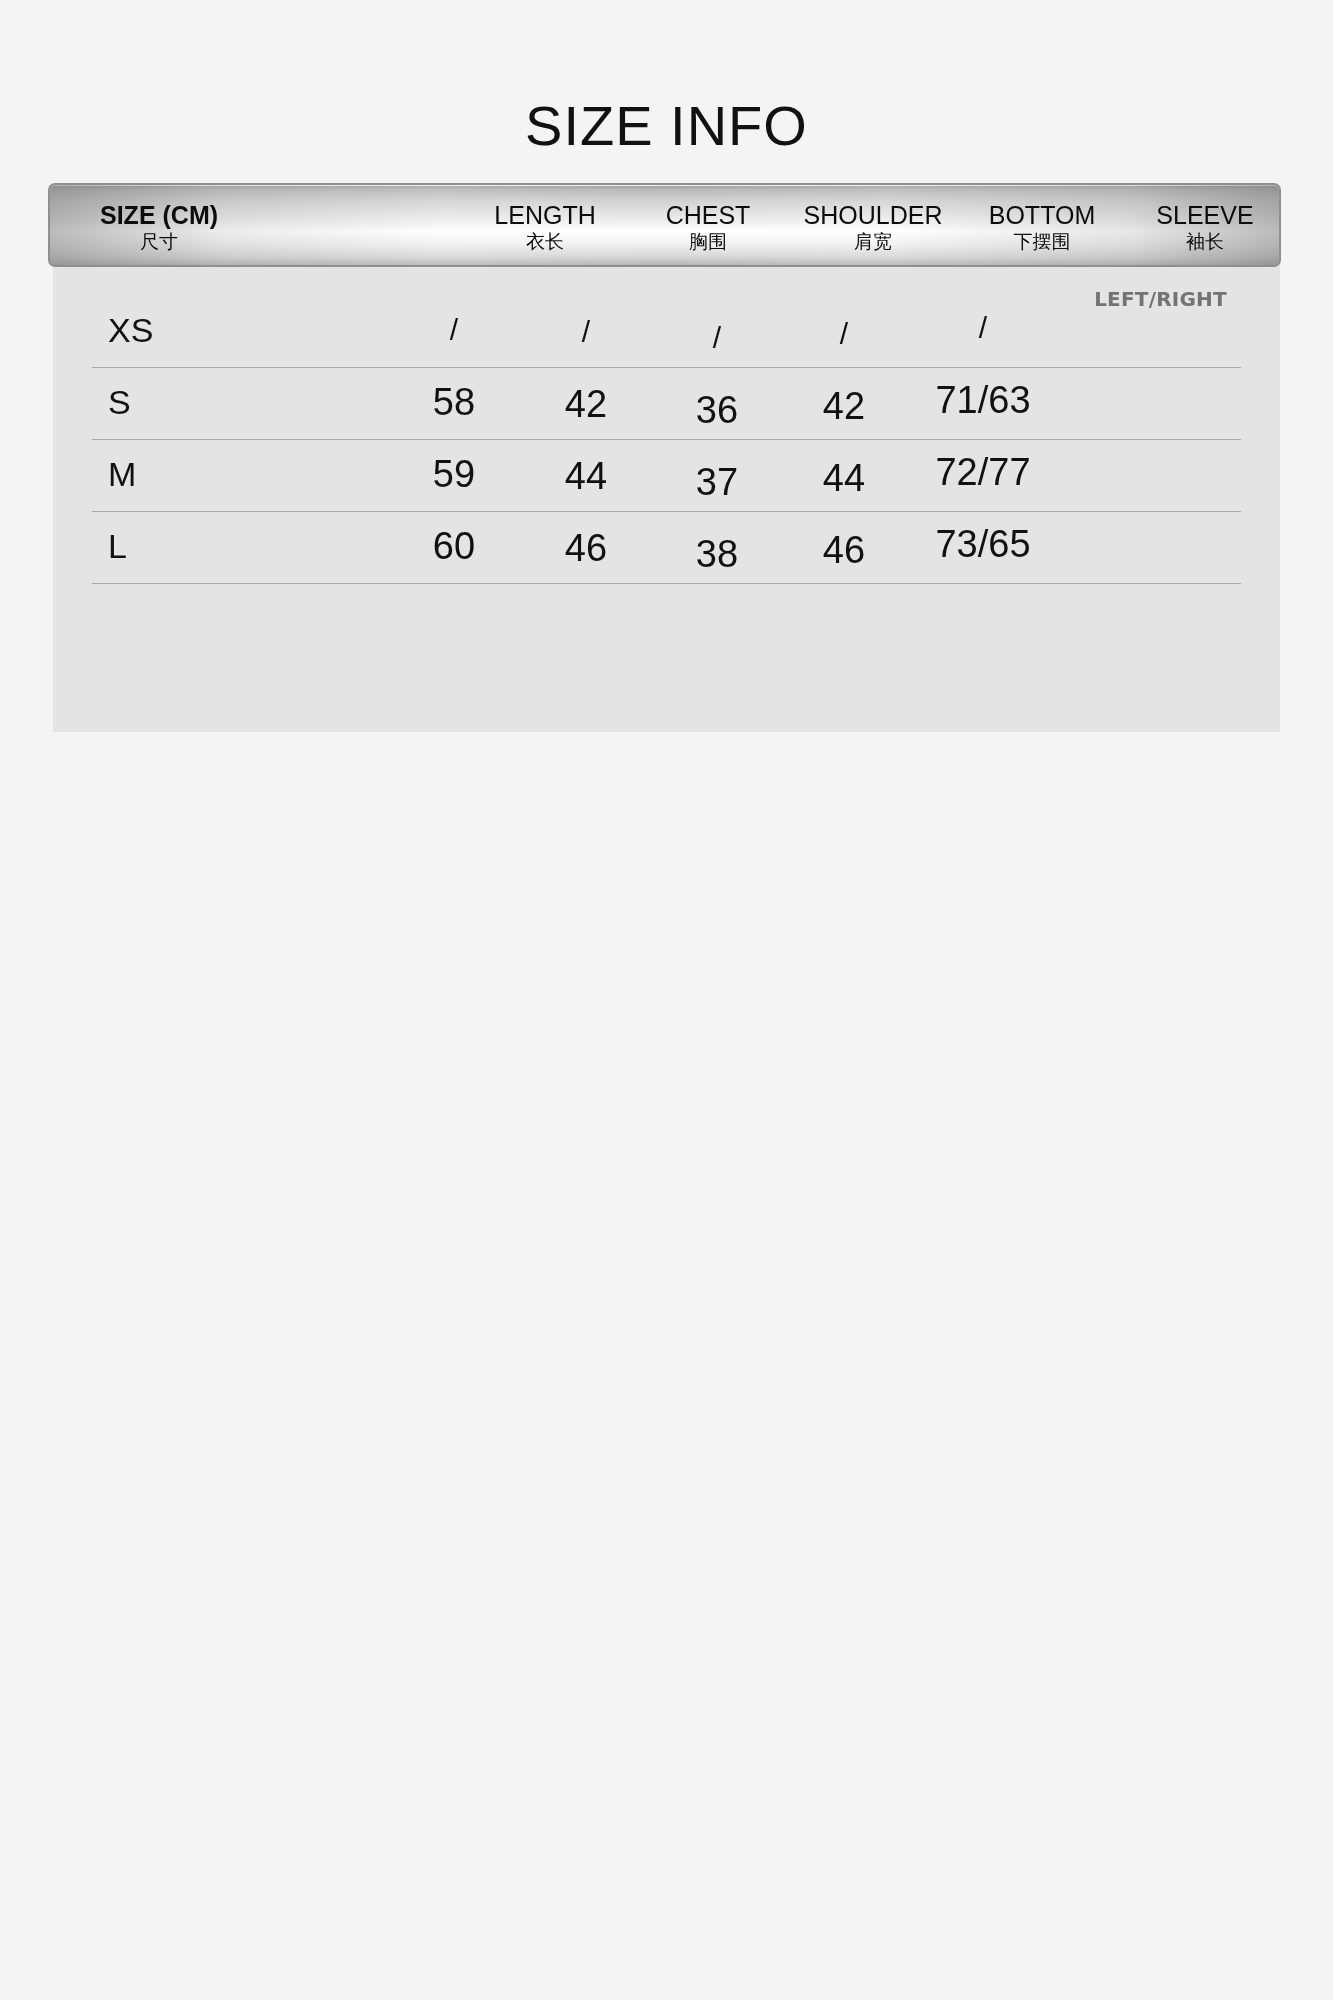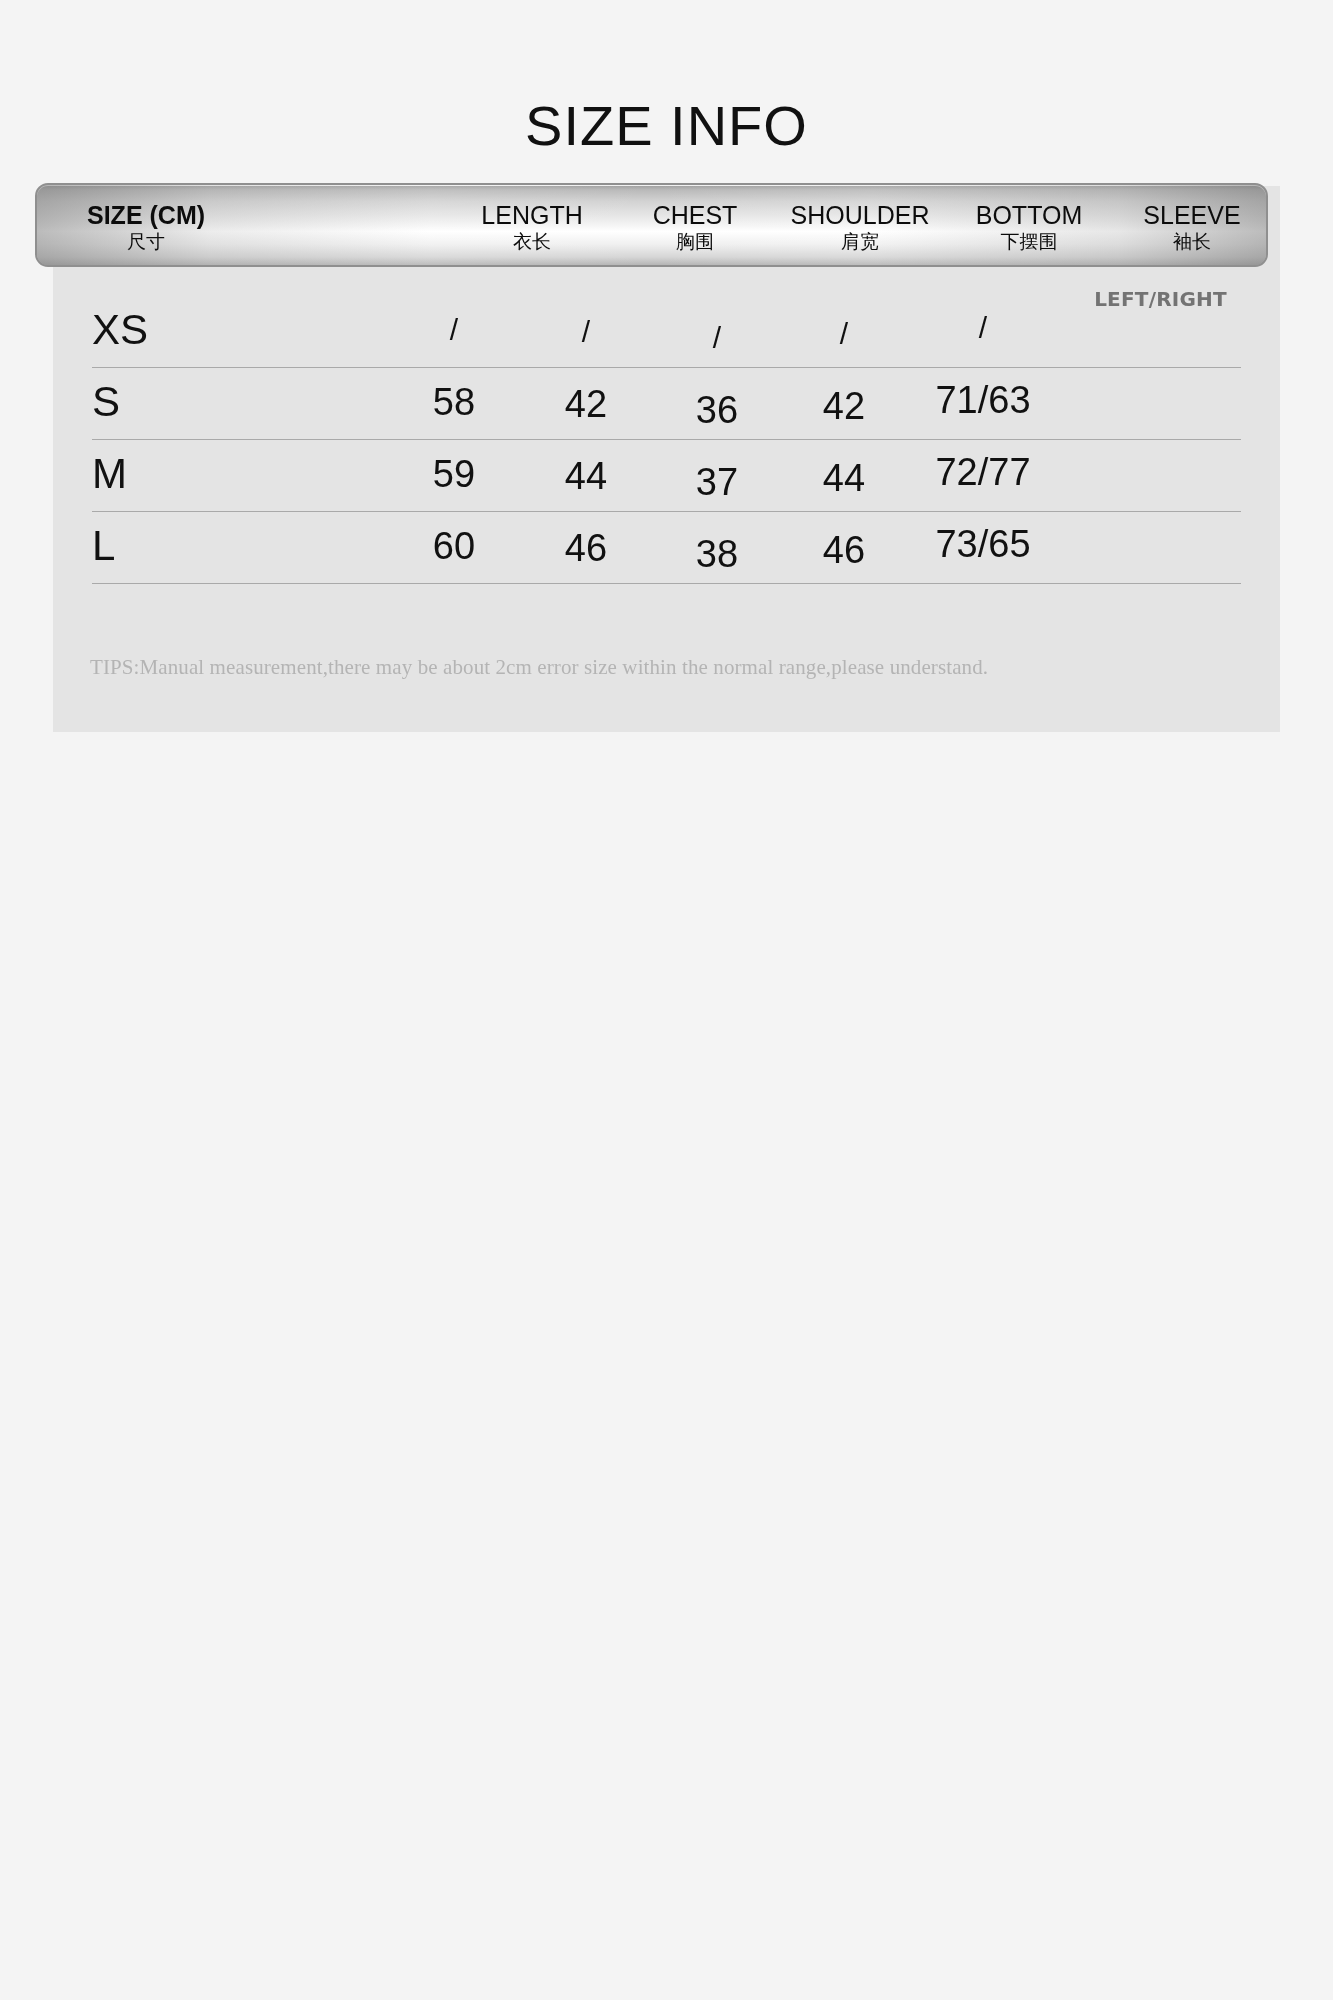--- a/index.html
+++ b/index.html
@@ -43,26 +43,26 @@
     left: 53px;
     top: 186px;
     width: 1227px;
     height: 546px;
     background: #e4e4e4;
   }
 
   
   .header-bar {
     position: absolute;
-    left: 35px;
+    left: 48px;
     top: 183px;
     width: 1233px;
     height: 84px;
     border: 2px solid #8f8f8f;
-    border-radius: 13px;
+    border-radius: 7px;
     box-sizing: border-box;
     background: linear-gradient(to bottom,
         #9b9b9b 0%,
         #b9b9b9 6%,
         #d2d2d2 20%,
         #efefef 46%,
         #ffffff 58%,
         #f0f0f0 74%,
         #d6d6d6 90%,
         #b5b5b5 100%);
@@ -142,23 +142,23 @@
     width: 1227px;
   }
   .row {
     position: relative;
     height: 71px;
     border-bottom: 1px solid #a9a9a9;
     margin: 0 39px 0 39px;
   }
   .row .size-label {
     position: absolute;
-    left: 0;
+    left: 16px;
     top: 14px;
-    font-size: 42px;
+    font-size: 34px;
     color: #111111;
     font-family: "Liberation Sans", sans-serif;
     line-height: 40px;
   }
   .row .val {
     position: absolute;
     text-align: center;
     font-size: 38px;
     color: #111111;
     line-height: 36px;
@@ -263,15 +263,14 @@
       <span class="size-label">L</span>
       <span class="val v-length">60</span>
       <span class="val v-chest">46</span>
       <span class="val v-should">38</span>
       <span class="val v-bottom">46</span>
       <span class="val v-sleeve">73/65</span>
     </div>
 
   </div>
 
-  <div class="tips">TIPS:Manual measurement,there may  be about 2cm error size within the normal range,please understand.</div>
 
 </div>
 
 </body></html>

